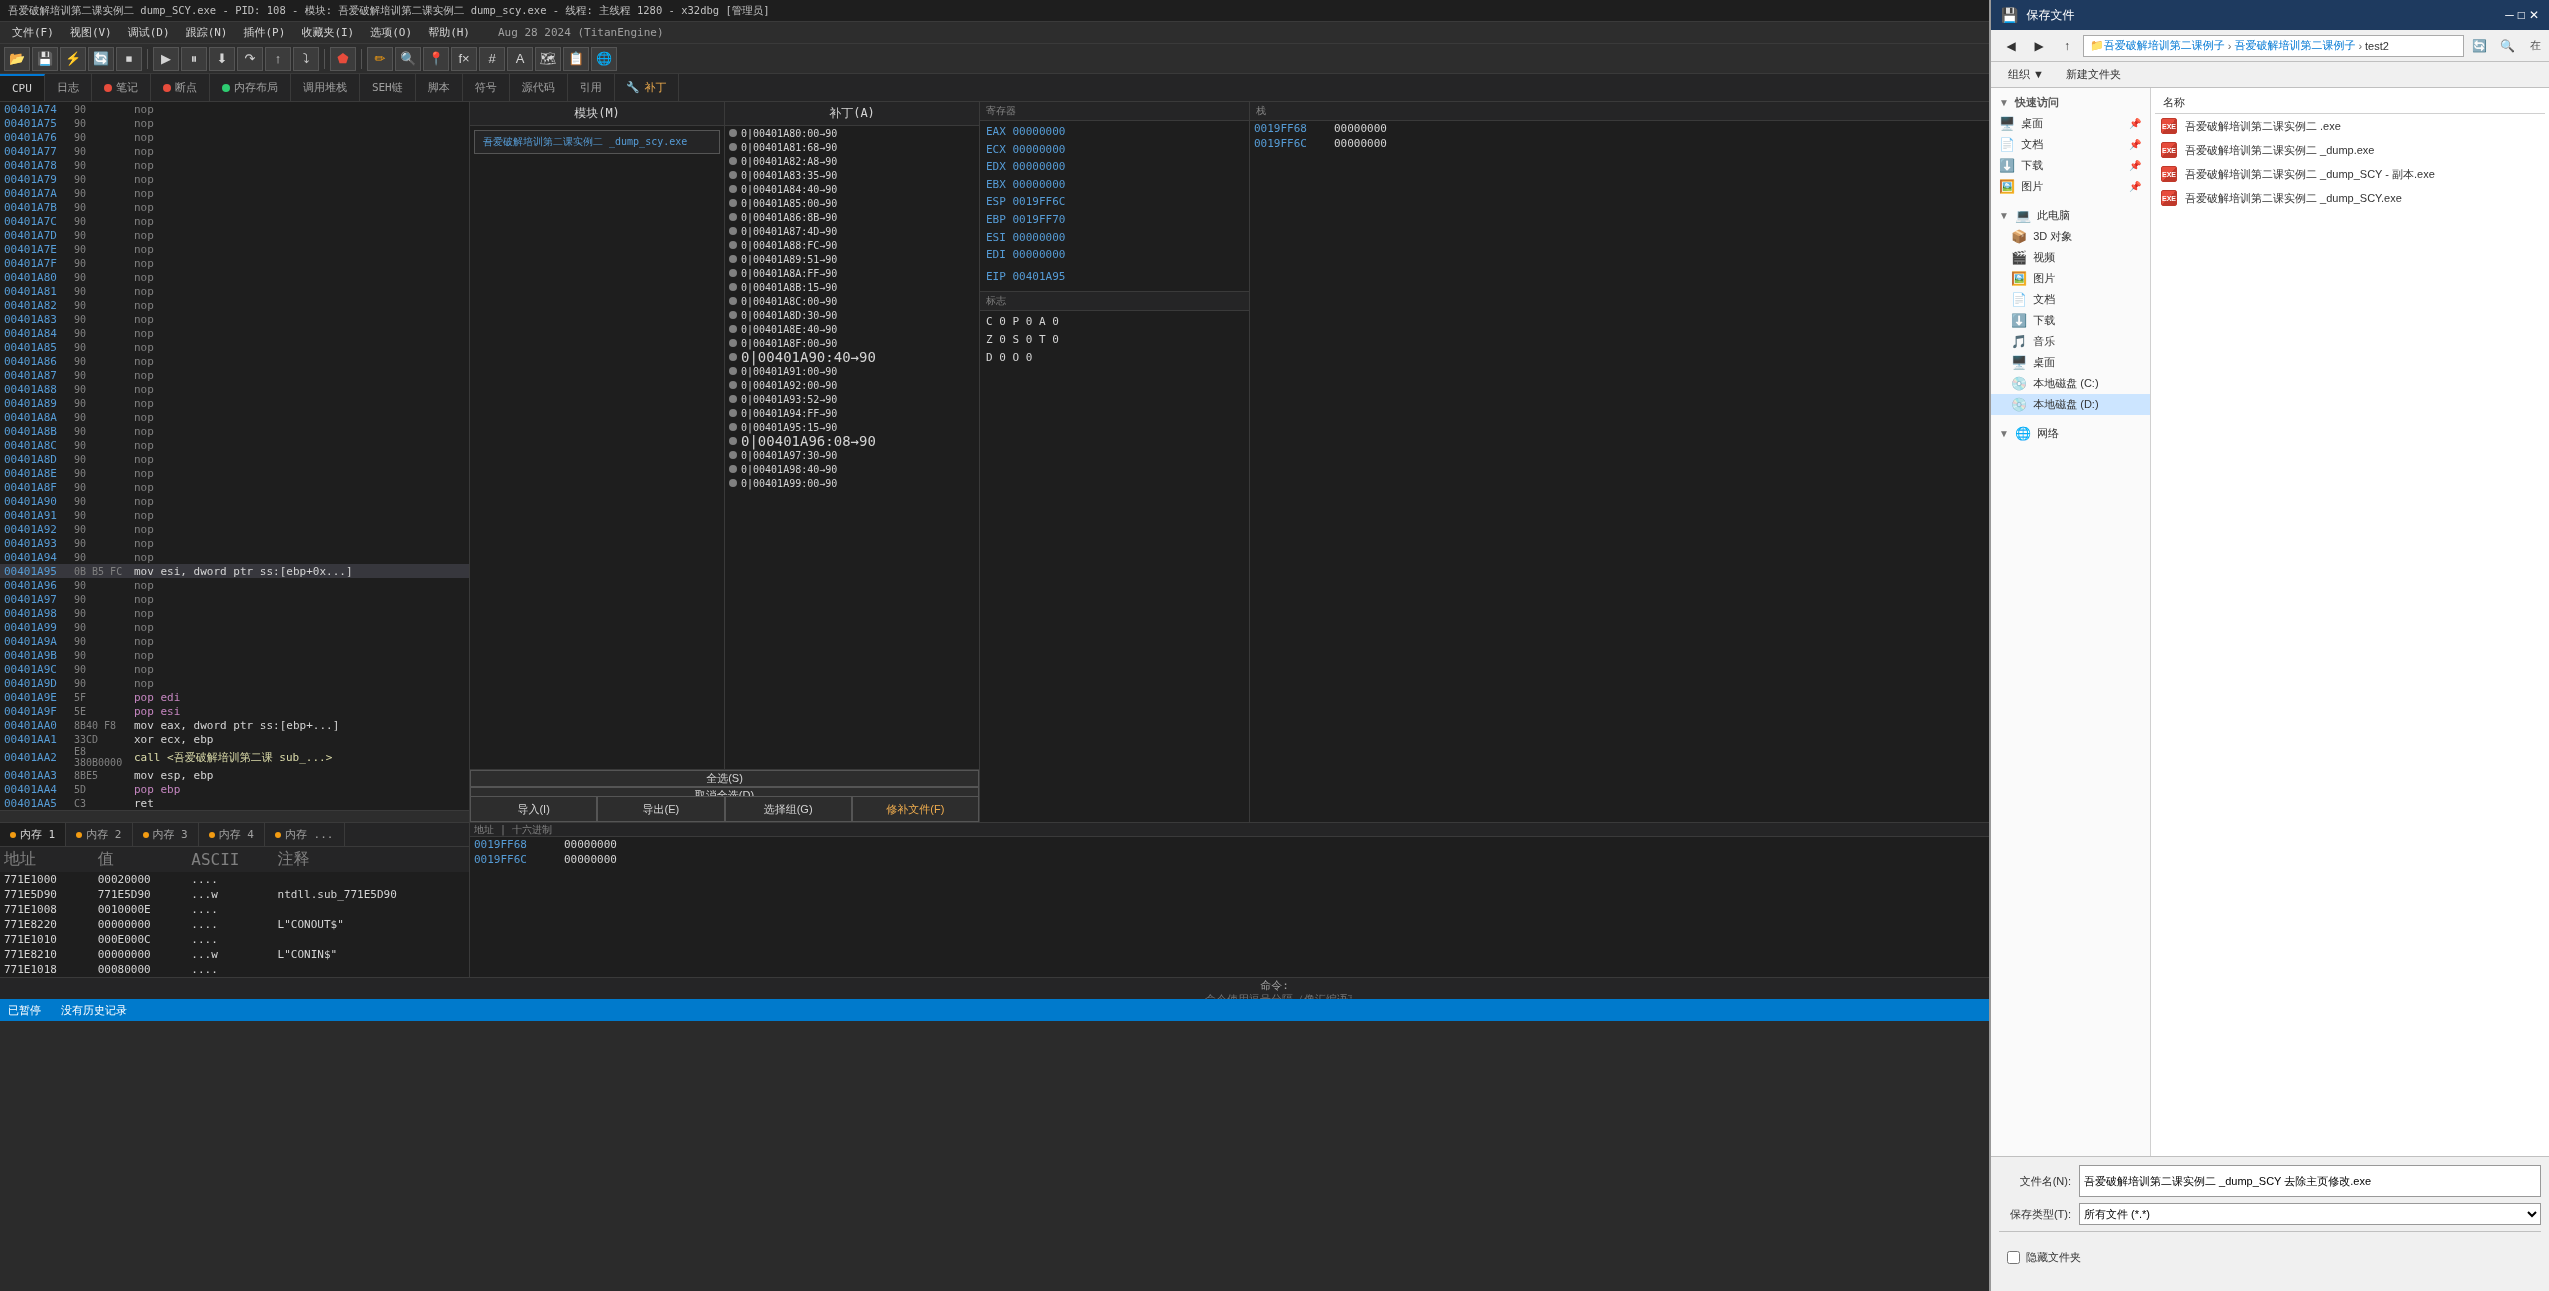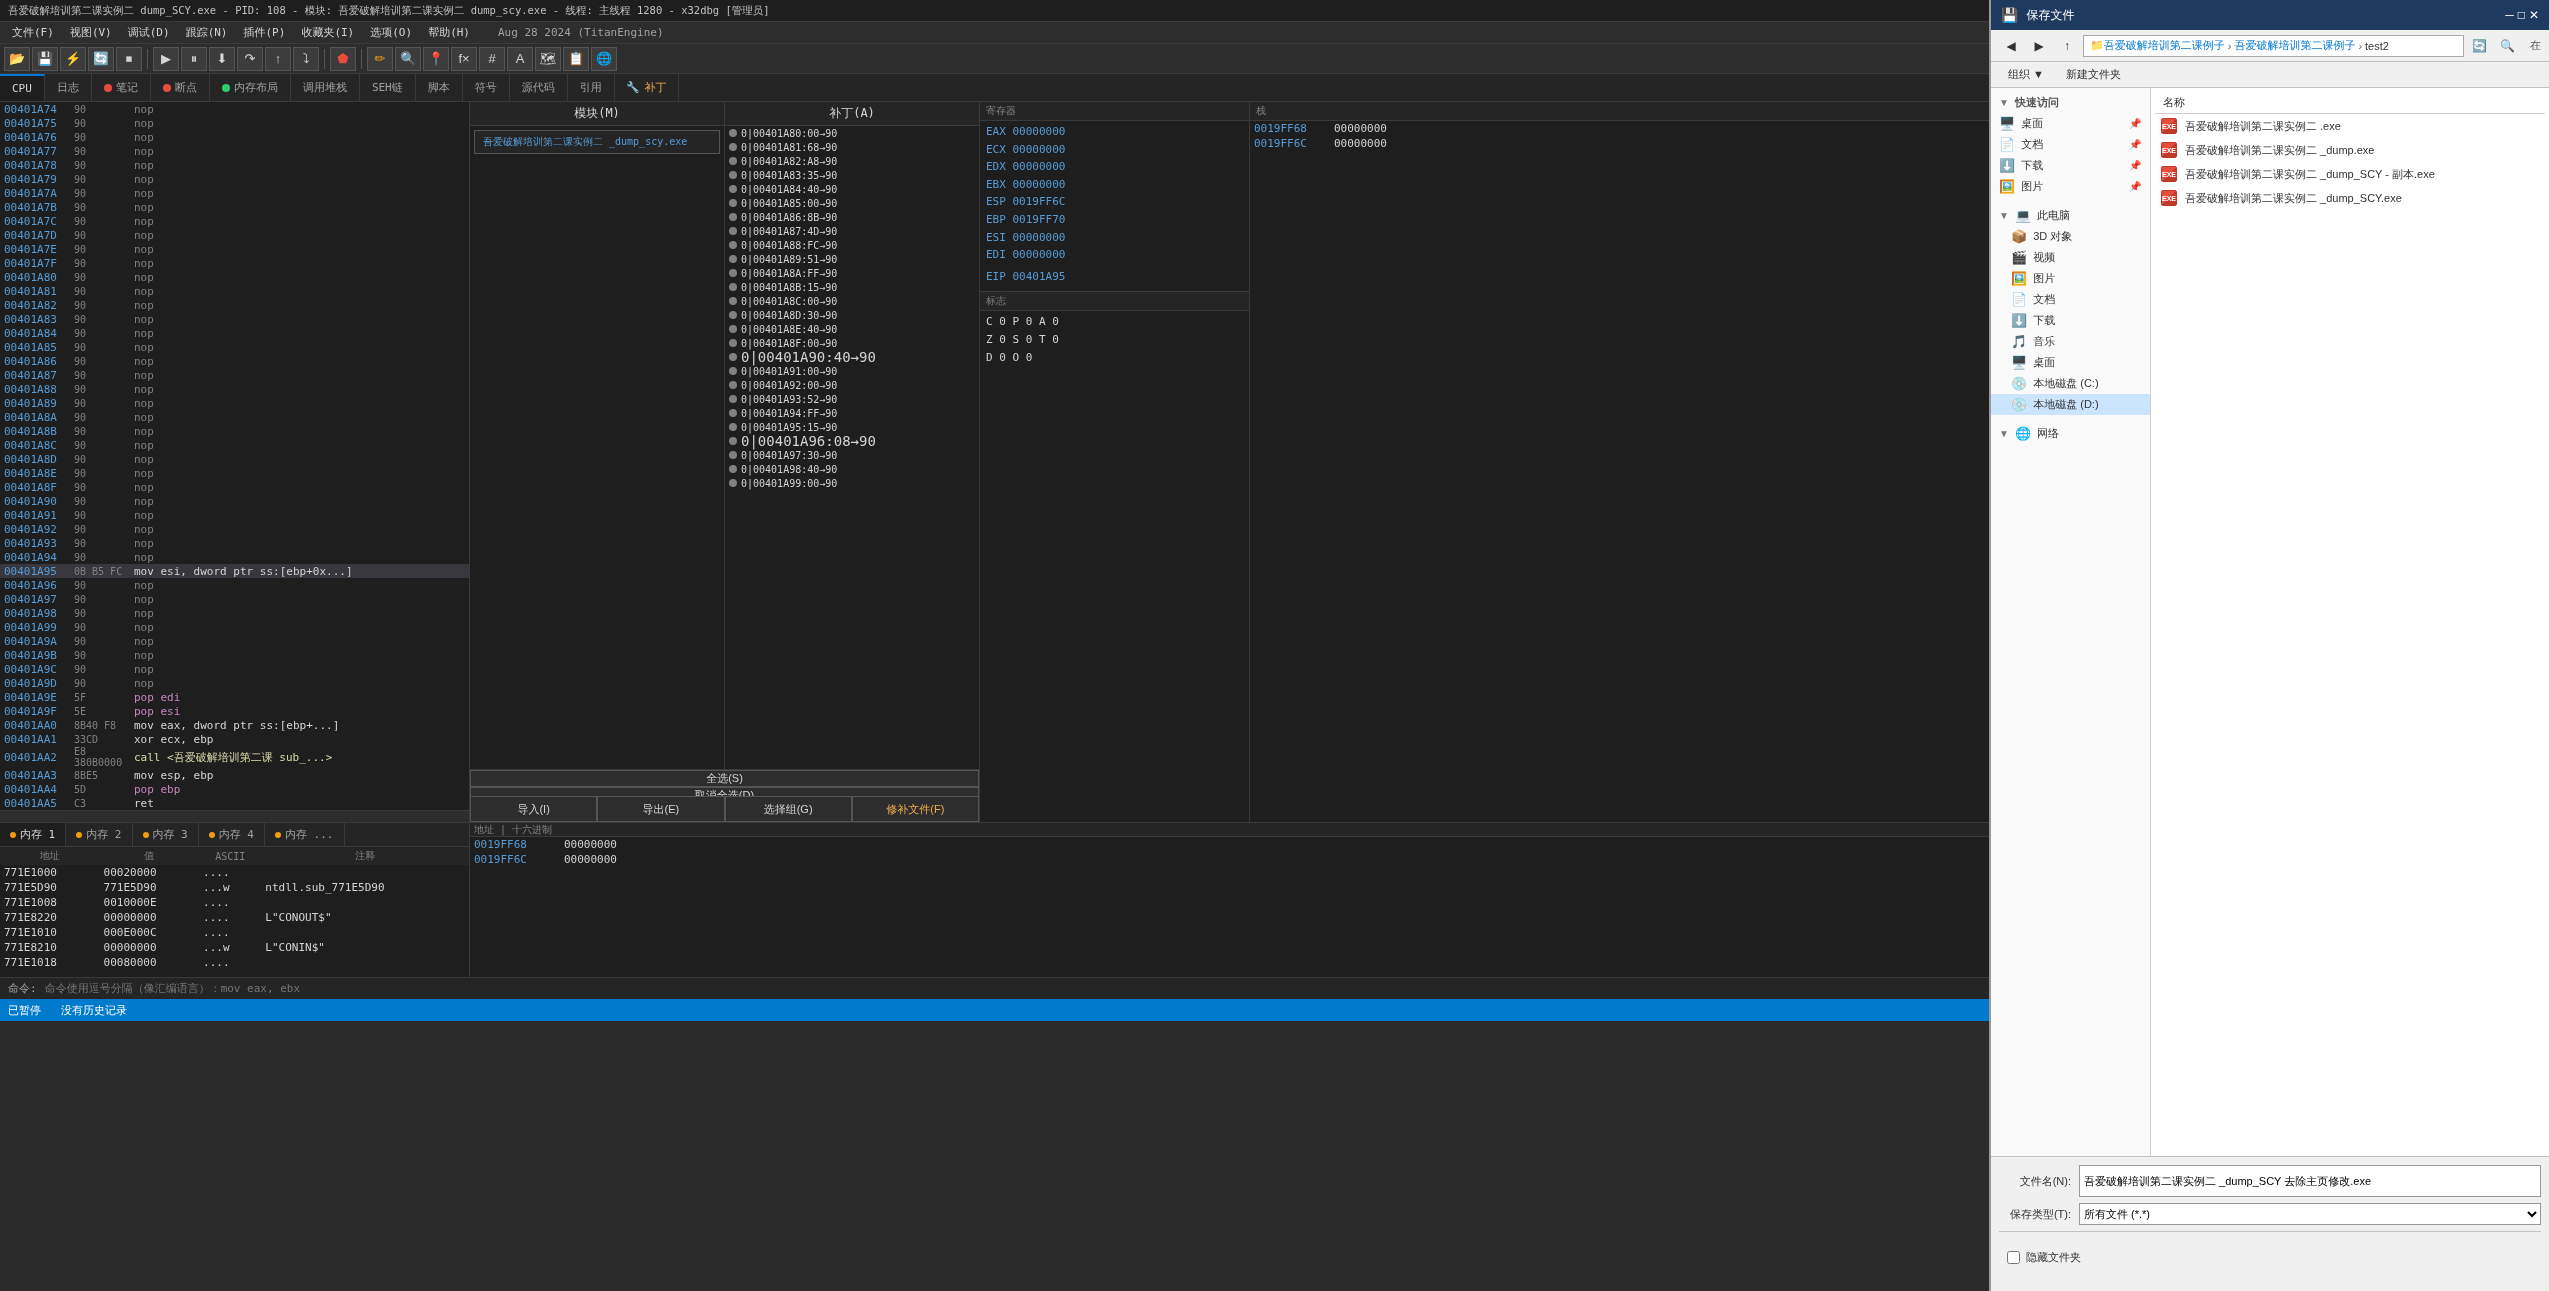--- a/index.html
+++ b/index.html
@@ -229,40 +229,41 @@
     .mem-tab.active {
       background: #1e1e1e;
       color: #d4d4d4;
     }
     .mem-tab-dot { width: 6px; height: 6px; border-radius: 50%; }
     .memory-table { width: 100%; border-collapse: collapse; font-size: 11px; }
     .memory-table th {
       background: #252526;
       color: #808080;
       padding: 2px 4px;
-      text-align: center;
+      text-align: left;
       font-weight: normal;
-      font-size: 10px;
+      font-size: 16px;
     }
     .memory-table td { padding: 1px 4px; color: #d4d4d4; }
     .mem-addr { color: #569cd6; }
     .mem-val { color: #ce9178; }
     .mem-ascii { color: #808080; }
     .mem-comment { color: #6a9955; }
 
     
     .command-bar {
       height: 22px;
       background: #252526;
       border-top: 1px solid #3a3a3a;
       display: flex;
       align-items: center;
       padding: 0 8px;
       font-size: 11px;
       color: #a0a0a0;
+      flex-direction: column;
     }
     .command-input {
       flex: 1;
       background: transparent;
       border: none;
       color: #d4d4d4;
       font-family: inherit;
       font-size: 11px;
       outline: none;
       margin-left: 8px;

